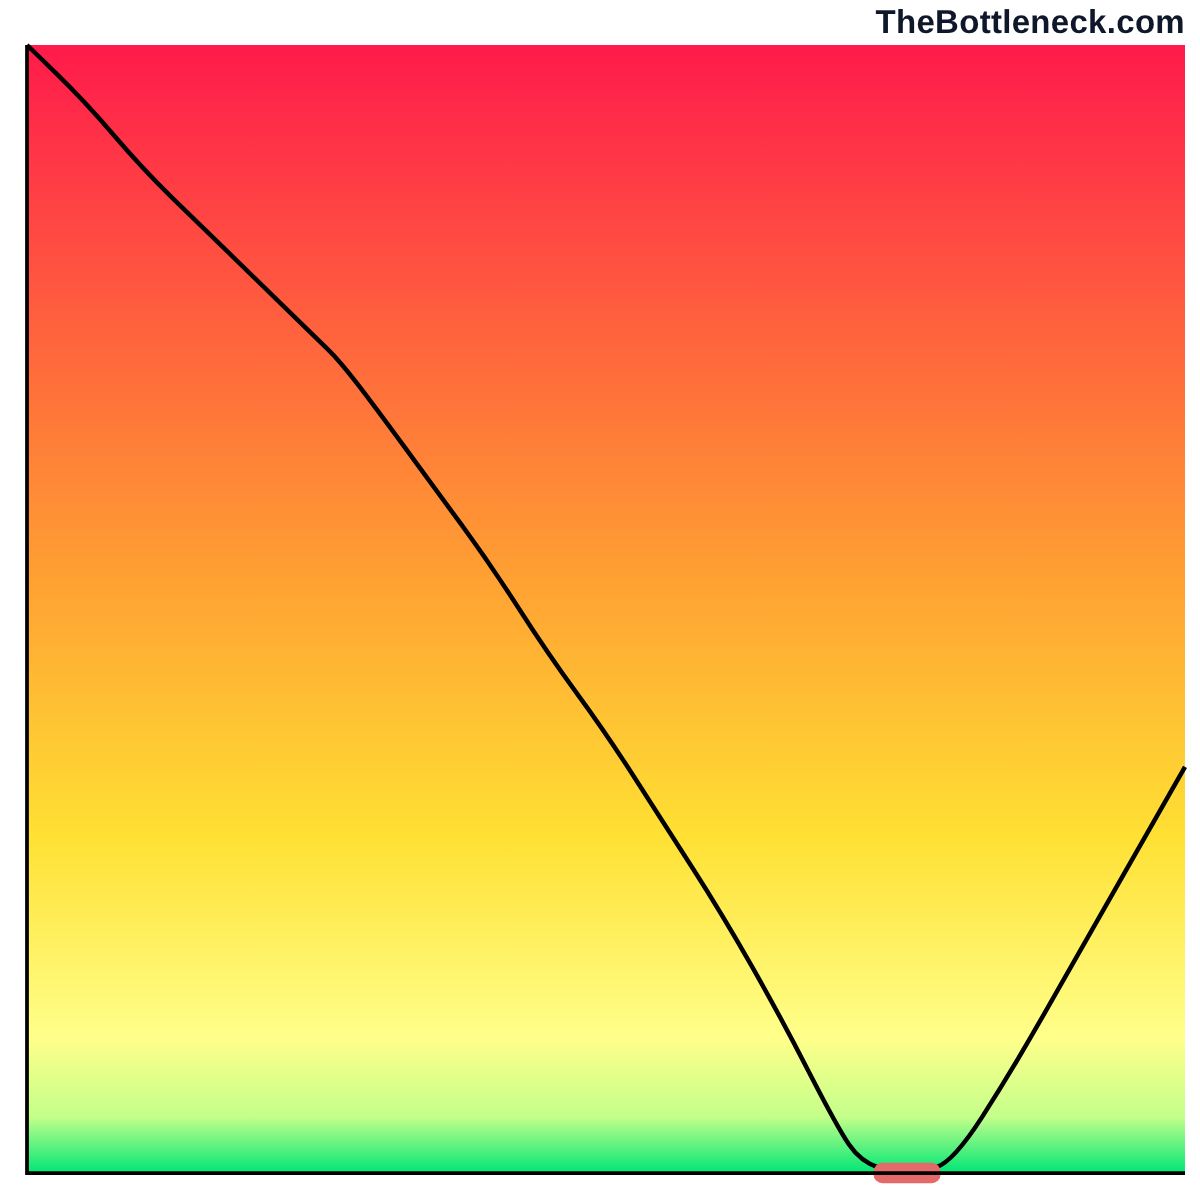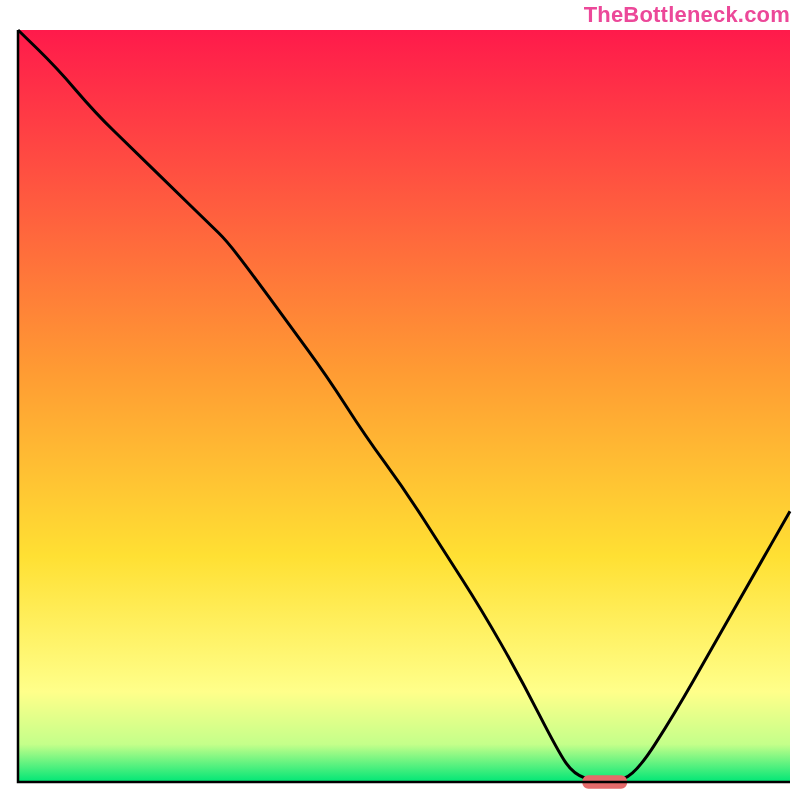--- a/index.html
+++ b/index.html
@@ -15,21 +15,21 @@
     position: relative;
     width: 800px;
     height: 800px;
   }
   .watermark {
     position: absolute;
     top: 2px;
     right: 10px;
     font-size: 22px;
     font-weight: 600;
-    color: #ec4899;
+    color: #0f172a;
     letter-spacing: 0.2px;
     user-select: none;
   }
   svg.plot {
     position: absolute;
     top: 0;
     left: 0;
   }
 </style>
 </head>

